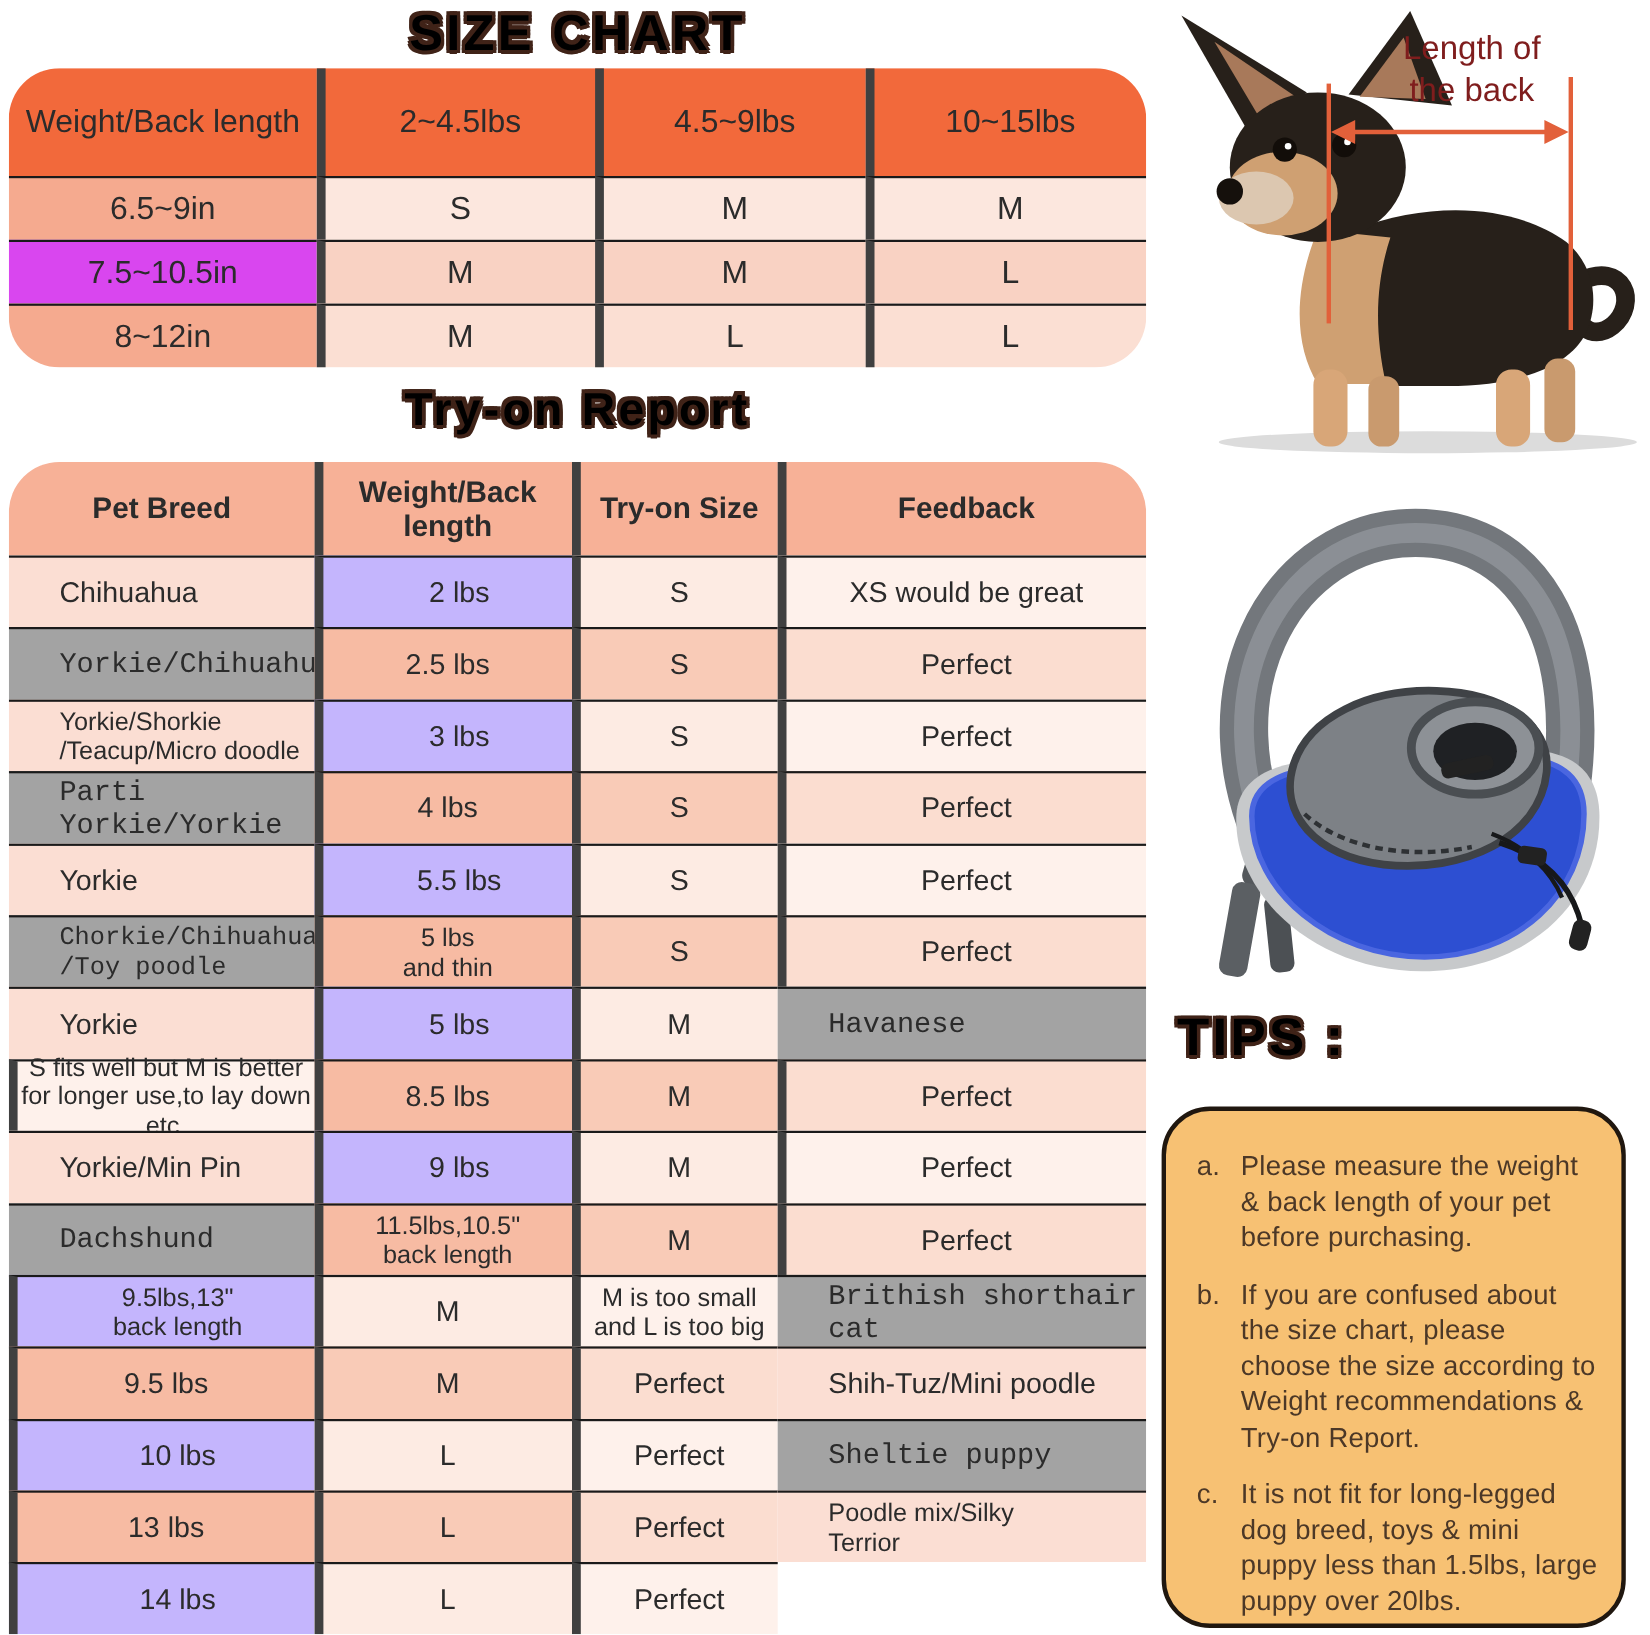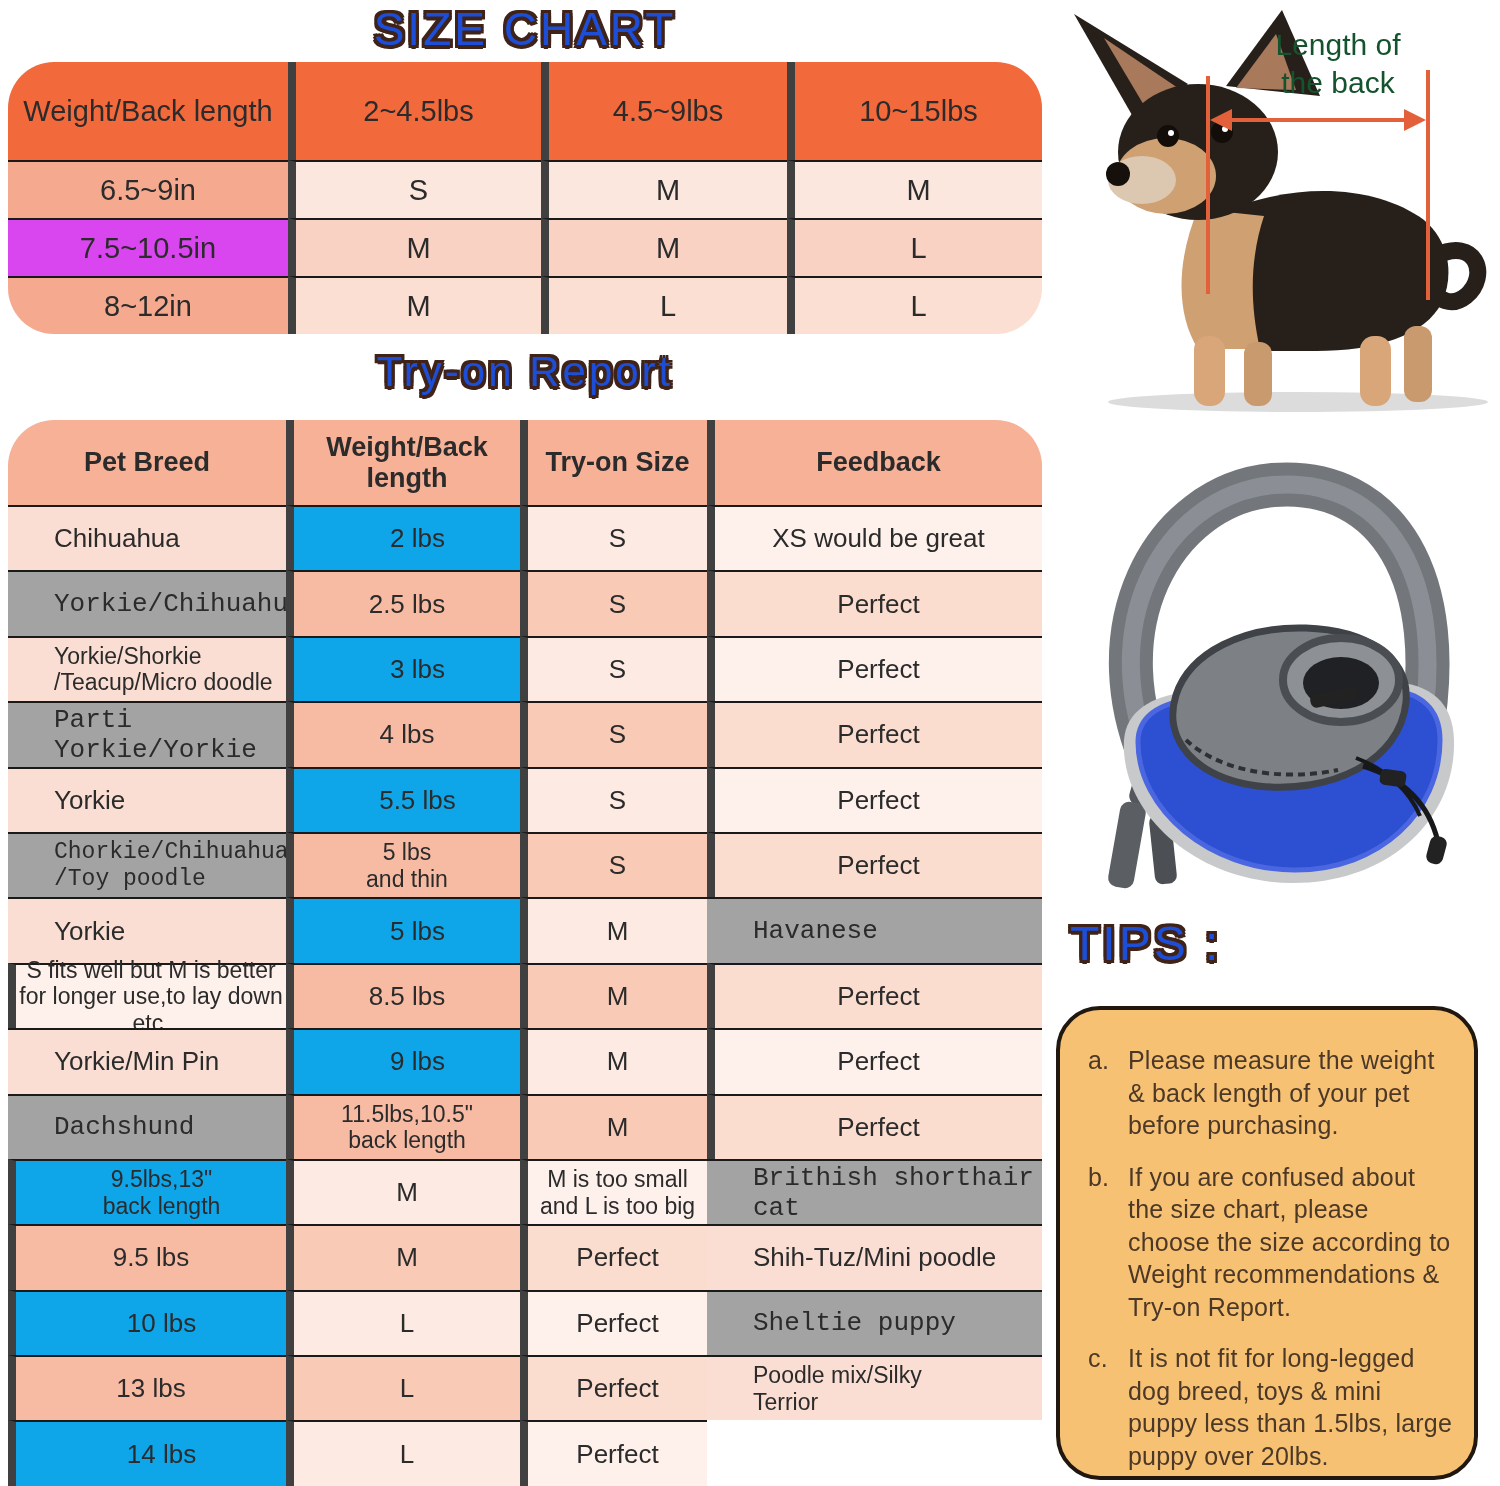--- a/index.html
+++ b/index.html
@@ -1,20 +1,20 @@
 <!DOCTYPE html>
 <html><head>
 <meta charset="utf-8">
 <style>
   html,body{margin:0;padding:0;background:#fff;}
   .page{position:relative;width:1500px;height:1486px;background:#ffffff;overflow:hidden;
         font-family:"Liberation Sans",sans-serif;color:#2a2a2a;}
 
   
-  .bubble{font-weight:normal;color:#1d4ed8;letter-spacing:3px;
+  .bubble{font-weight:bold;color:#000000;letter-spacing:3px;
     text-shadow:-3px -3px 0 #402318,3px -3px 0 #402318,-3px 3px 0 #402318,3px 3px 0 #402318,
                 -3px 0 0 #402318,3px 0 0 #402318,0 -3px 0 #402318,0 4px 0 #402318;}
   .title-size{position:absolute;left:8px;top:2px;width:1034px;text-align:center;font-size:46px;}
   .title-tryon{position:absolute;left:8px;top:348px;width:1034px;text-align:center;font-size:42px;}
   .title-tips{position:absolute;left:1070px;top:916px;font-size:48px;}
 
   
   .c{display:flex;align-items:center;justify-content:center;text-align:center;
      box-sizing:border-box;font-size:29px;color:#2b2b2b;}
   .bl{border-left:8px solid #404040;}
@@ -34,28 +34,28 @@
 
   
   .tr-table{position:absolute;left:8px;top:420px;width:1034px;height:1066px;display:grid;
     grid-template-columns:278px 234px 187px 335px;grid-template-rows:85px repeat(15,65.4px);
     border-radius:46px 46px 0 0;overflow:hidden;}
   .tr-head{background:#f7b197;font-weight:bold;font-size:27px;}
   .tr-c{font-size:26px;}
   .sm{font-size:23px;line-height:1.15;}
   .breed{justify-content:flex-start;text-align:left;padding-left:46px;}
   
-  .L0{background:#fbded3;}.L1{background:#0ea5e9;padding-left:21px;}.L2{background:#fdebe3;}.L3{background:#fef1eb;}
+  .L0{background:#fbded3;}.L1{background:#c4b5fd;padding-left:21px;}.L2{background:#fdebe3;}.L3{background:#fef1eb;}
   
   .D0{background:#a3a3a3;font-family:Liberation Mono, monospace;}.D1{background:#f7bba3;}.D2{background:#f9cbb7;}.D3{background:#fbddd0;}
 
   
   .dog-wrap{position:absolute;left:1048px;top:4px;width:452px;height:410px;}
   .back-label{position:absolute;left:1258px;top:26px;width:160px;text-align:center;
-    font-size:30px;line-height:1.25;color:#14532d;}
+    font-size:30px;line-height:1.25;color:#7f1d1d;}
 
   
   .carrier-wrap{position:absolute;left:1058px;top:440px;width:424px;height:465px;}
 
   
   .tips-box{position:absolute;left:1056px;top:1006px;width:422px;height:474px;box-sizing:border-box;
     background:#f7c173;border:4px solid #20170f;border-radius:44px;padding:34px 18px 10px 28px;}
   .tip-item{display:flex;margin-bottom:19px;font-size:25px;line-height:1.3;
     color:#4c3827;letter-spacing:0.2px;}
   .tip-key{flex:none;width:40px;}

